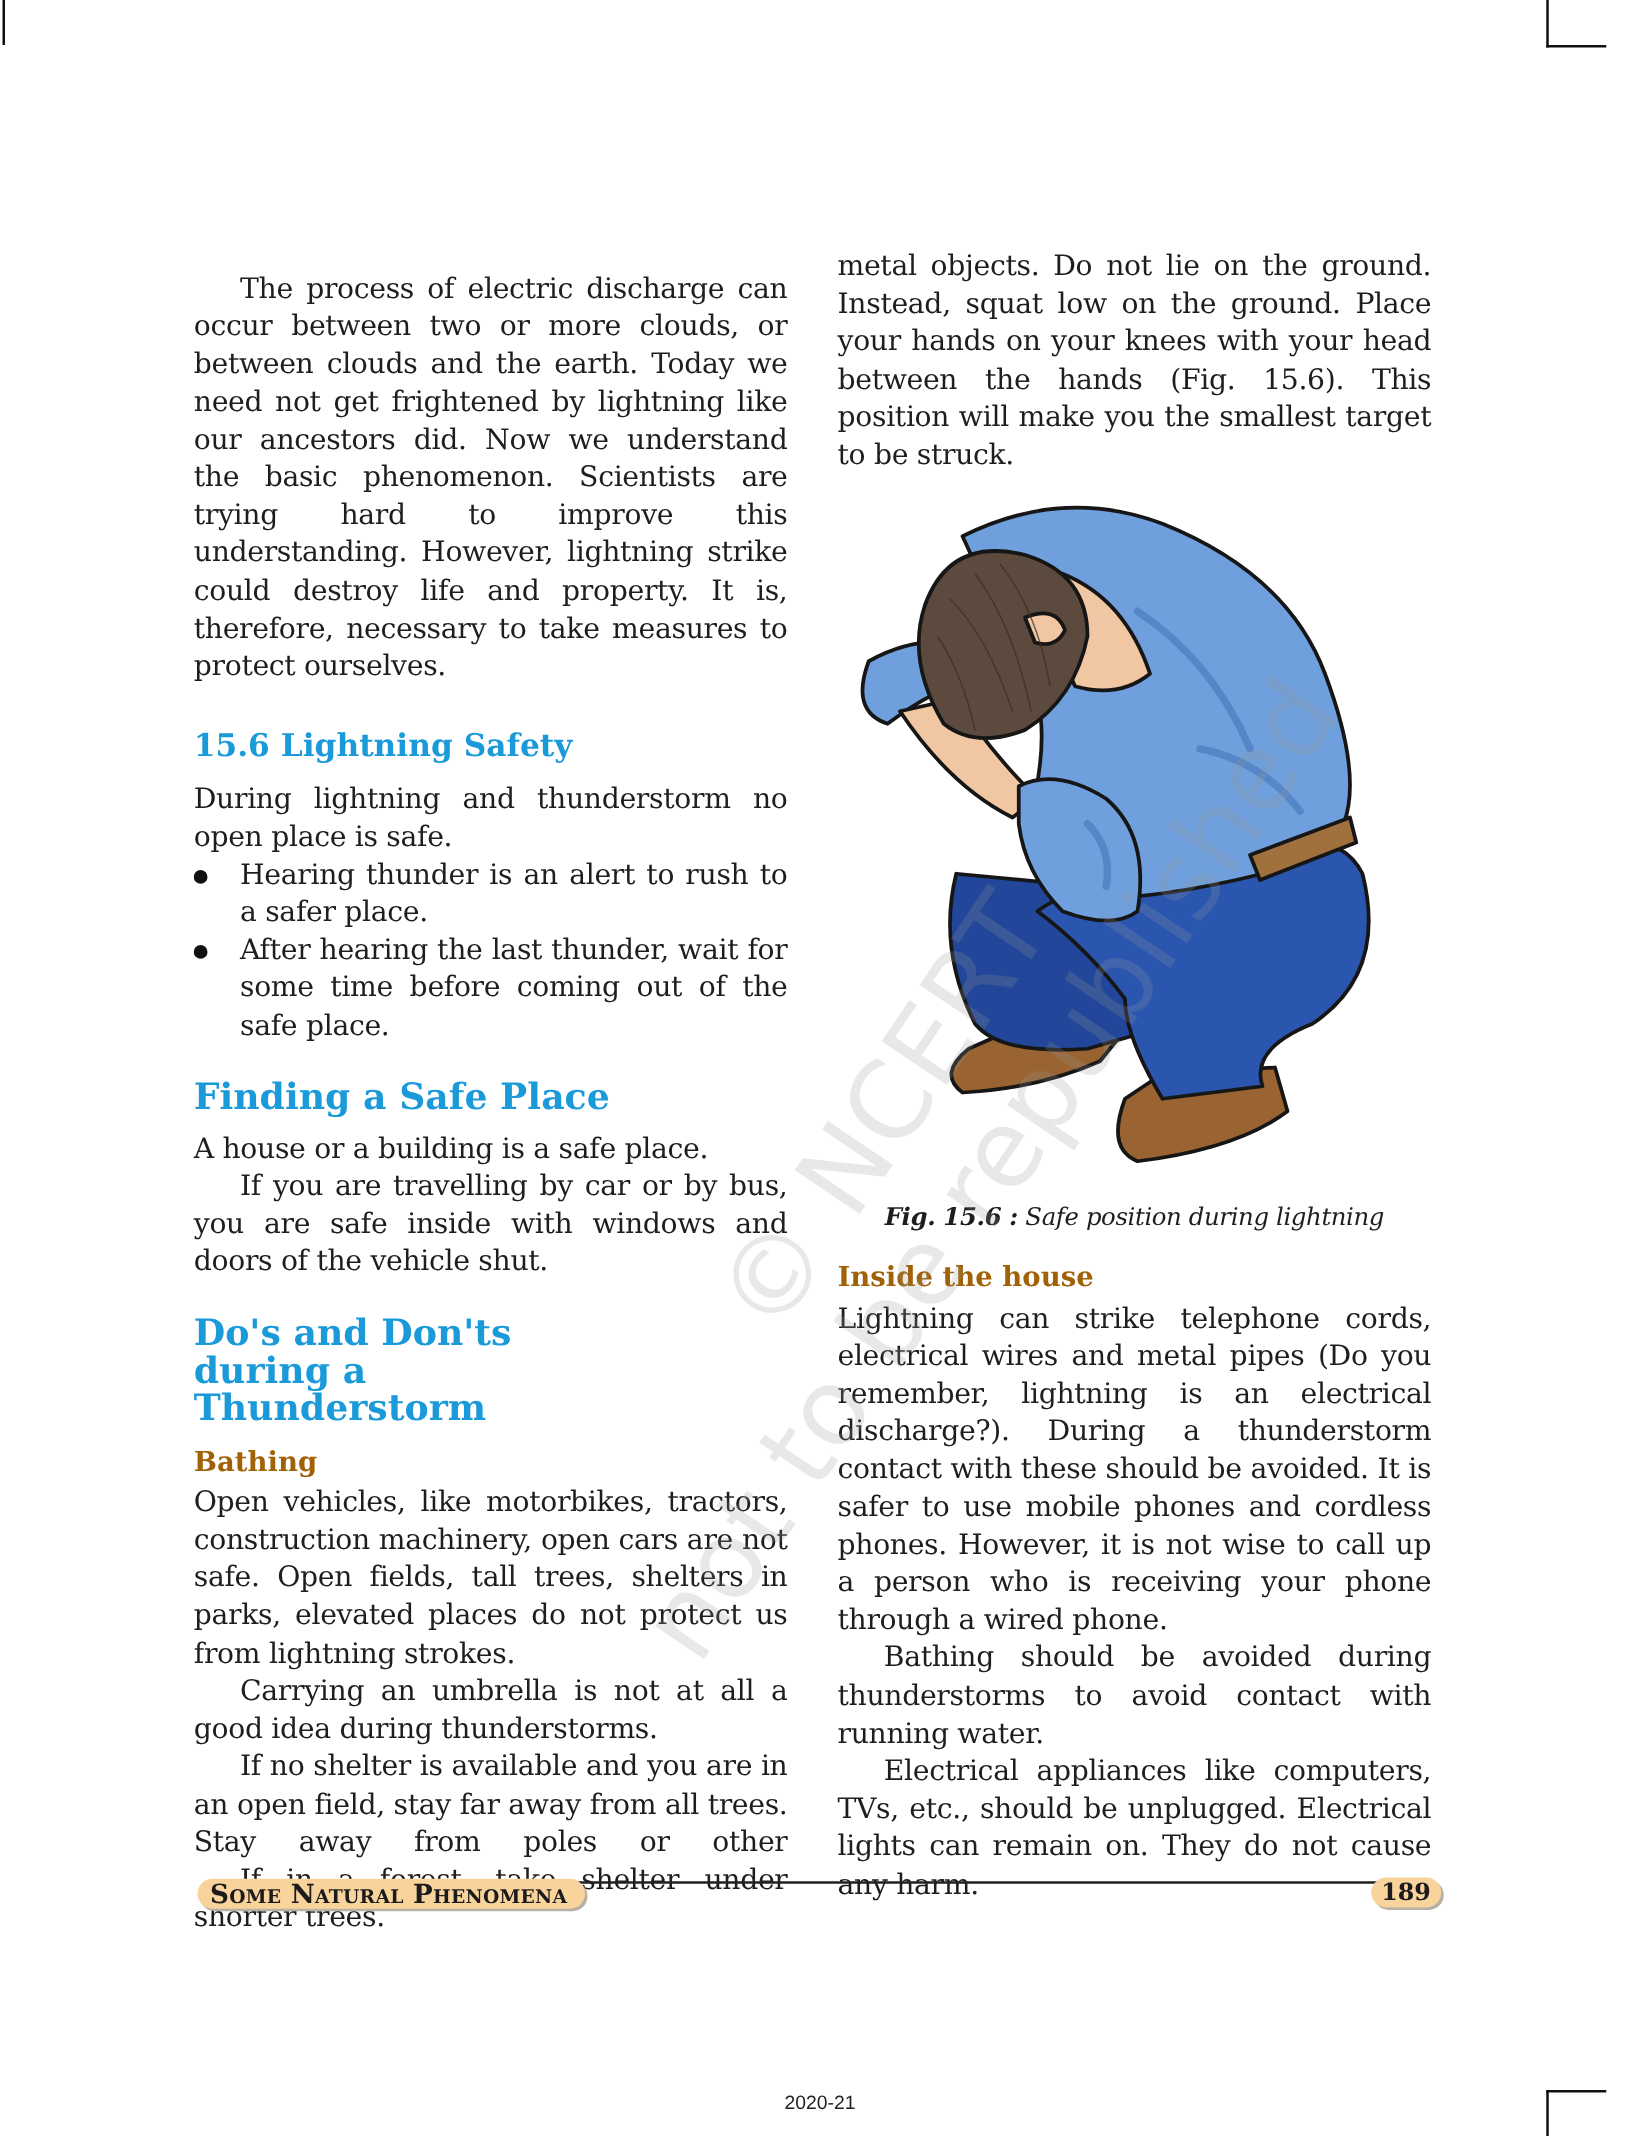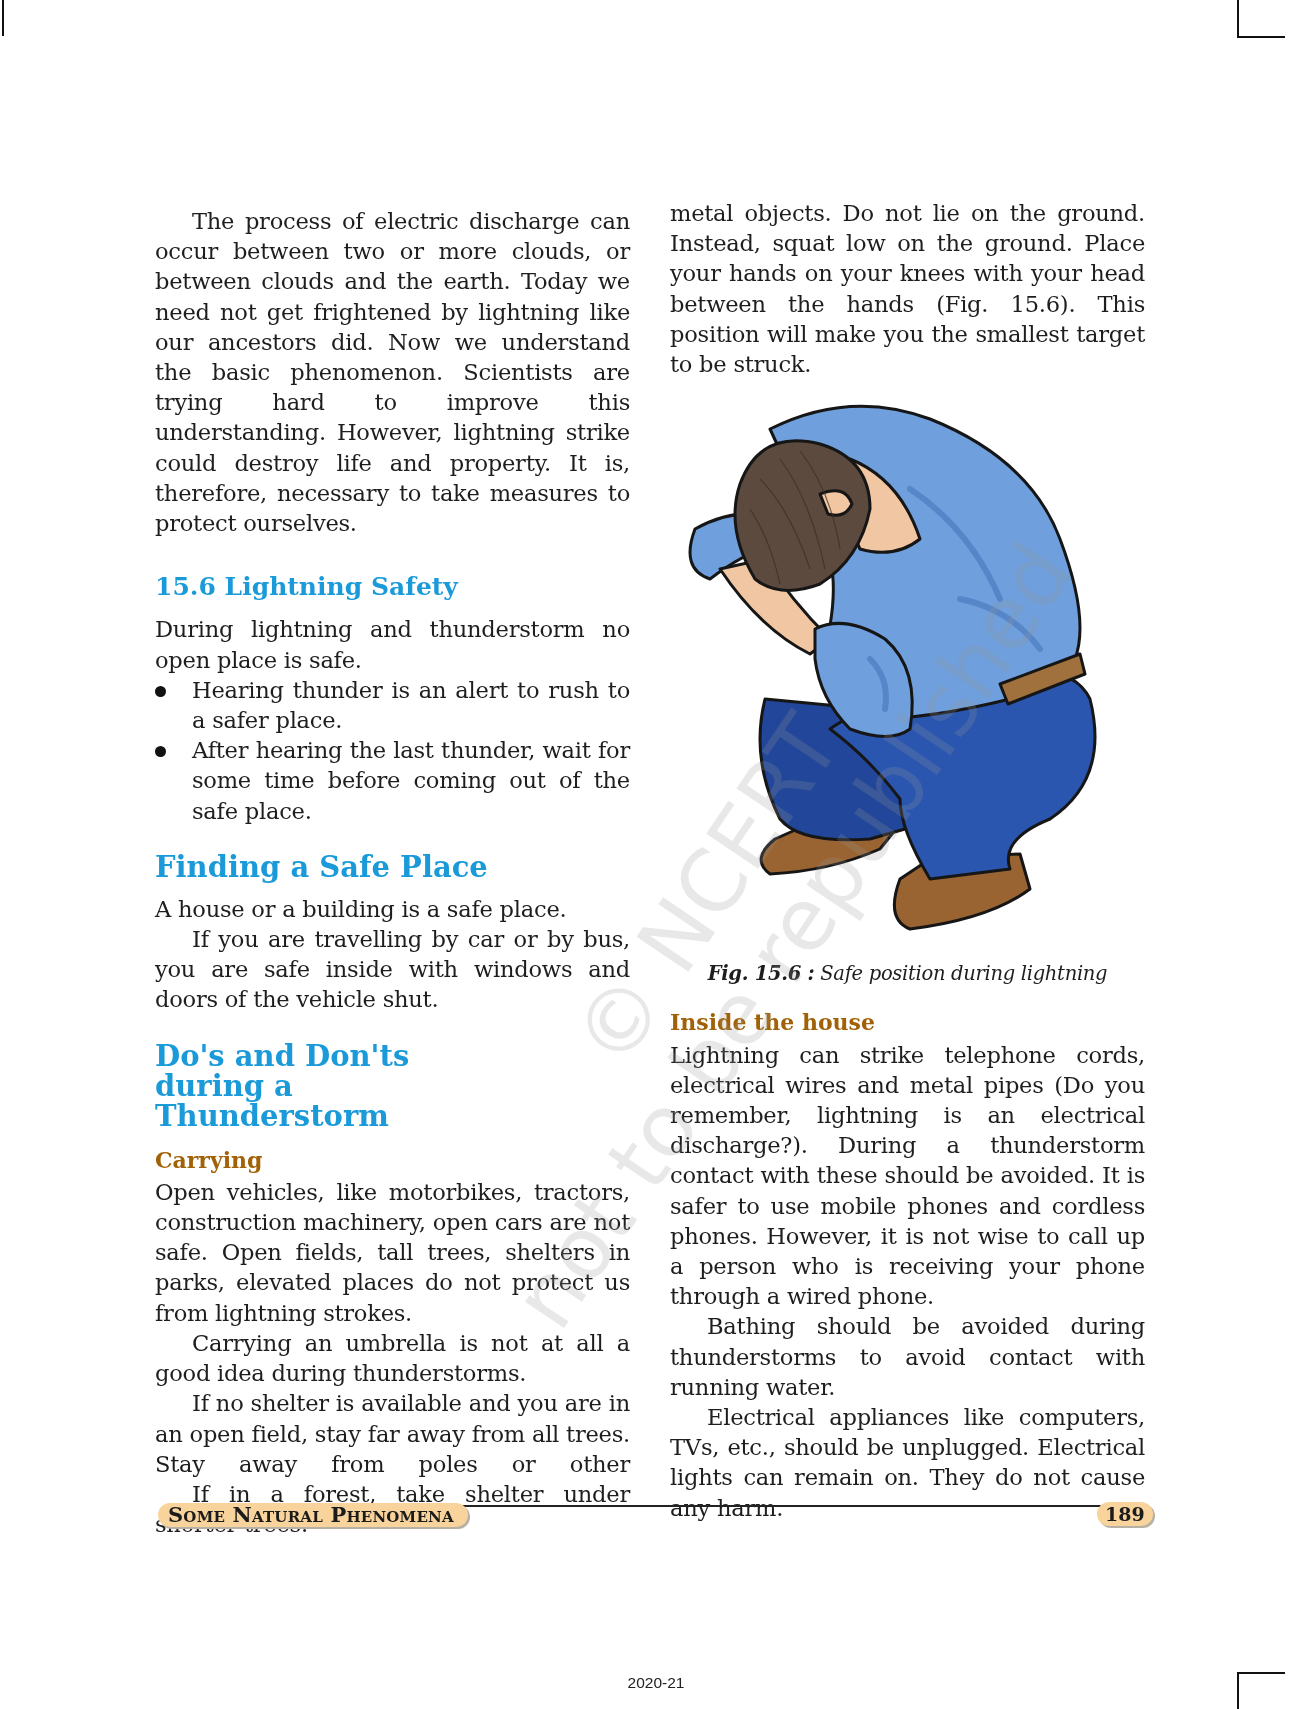--- a/index.html
+++ b/index.html
@@ -1,21 +1,21 @@
 <!DOCTYPE html>
 <html><head>
 <meta charset="utf-8">
 <style>
   html, body { margin: 0; padding: 0; background: #ffffff; }
   body { width: 1312px; height: 1709px; position: relative; overflow: hidden;
          font-family: "DejaVu Serif", "Liberation Serif", serif; color: #1e1e1e; }
   .crop { position: absolute; background: #111; }
   .col { position: absolute; width: 475px; font-size: 22.6px; line-height: 30.2px;
          text-align: justify; letter-spacing: -0.25px; }
-  #col-left { left: 155px; top: 206px; }
+  #col-left { left: 155px; top: 216px; }
   #col-right { left: 670px; top: 198px; }
   .col p { margin: 0; }
   .indent { text-indent: 37px; }
   .h-sec { color: #1a9ad9; font-weight: bold; font-size: 25px; margin: 34px 0 12px 0; letter-spacing: 0; }
   .h-sub { color: #1a9ad9; font-weight: bold; font-size: 29px; line-height: 30px; margin: 26px 0 12px 0; text-align: left; letter-spacing: 0; }
   .h-black { color: #a16207; font-weight: bold; font-size: 22px; margin: 14px 0 2px 0; text-align: left; letter-spacing: 0; }
   ul.bullets { list-style: none; margin: 0; padding: 0; }
   ul.bullets li { position: relative; padding-left: 37px; }
   ul.bullets li .dot { position: absolute; left: 0; top: 11px; width: 11px; height: 11px; border-radius: 50%; background: #111; }
   .figure { position: relative; width: 475px; height: 560px; margin-top: 20px; }
@@ -52,21 +52,21 @@
   <ul class="bullets">
     <li><span class="dot"></span><span>Hearing thunder is an alert to rush to a safer place.</span></li>
     <li><span class="dot"></span><span>After hearing the last thunder, wait for some time before coming out of the safe place.</span></li>
   </ul>
 
   <div class="h-sub">Finding a Safe Place</div>
   <p>A house or a building is a safe place.</p>
   <p class="indent">If you are travelling by car or by bus, you are safe inside with windows and doors of the vehicle shut.</p>
 
   <div class="h-sub" style="width:340px;">Do's and Don'ts during a Thunderstorm</div>
-  <div class="h-black">Carrying</div>
+  <div class="h-black">Bathing</div>
   <p>Open vehicles, like motorbikes, tractors, construction machinery, open cars are not safe. Open fields, tall trees, shelters in parks, elevated places do not protect us from lightning strokes.</p>
   <p class="indent">Carrying an umbrella is not at all a good idea during thunderstorms.</p>
   <p class="indent" style="text-align-last: justify;">If no shelter is available and you are in an open field, stay far away from all trees. Stay away from poles or other</p>
   <p class="indent">If in a forest, take shelter under shorter trees.</p>
 </div>
 
 <div class="col" id="col-right">
   <p>metal objects. Do not lie on the ground. Instead, squat low on the ground. Place your hands on your knees with your head between the hands (Fig. 15.6). This position will make you the smallest target to be struck.</p>
 
   <div class="figure">

